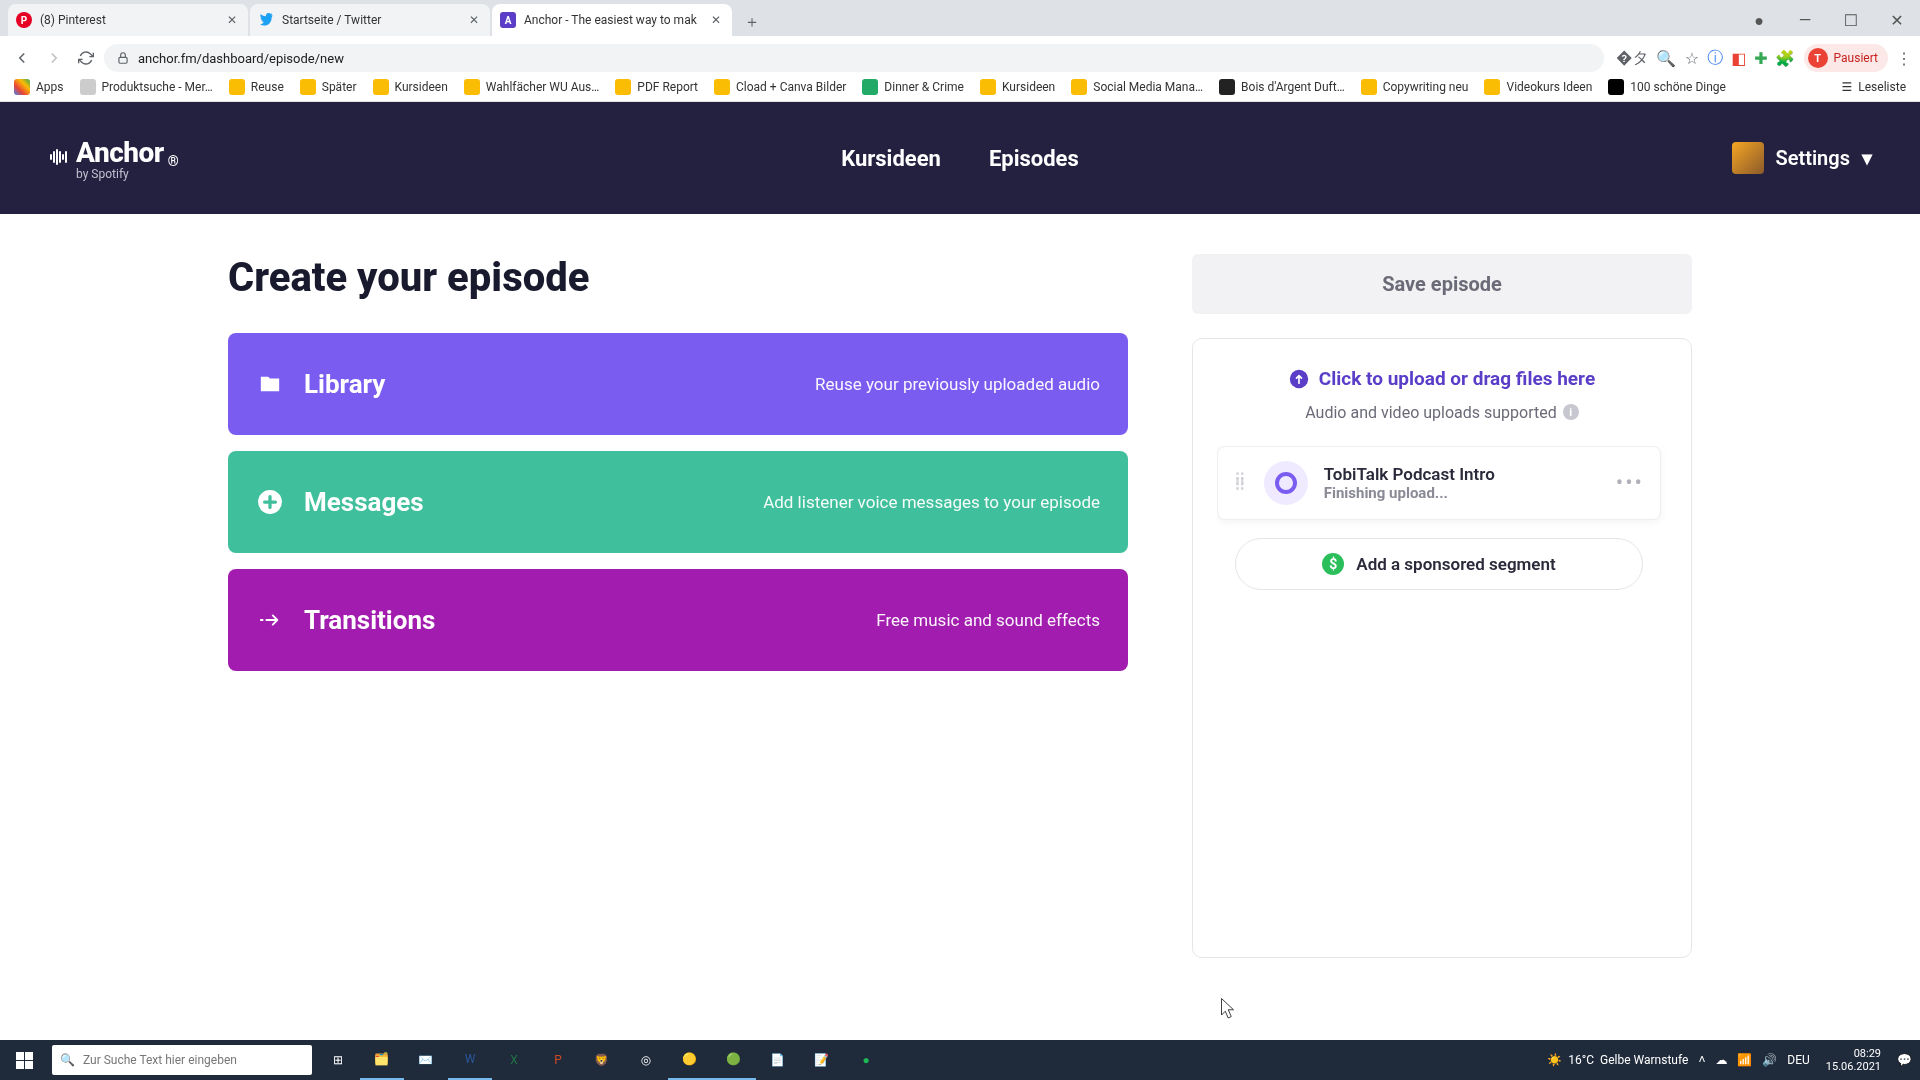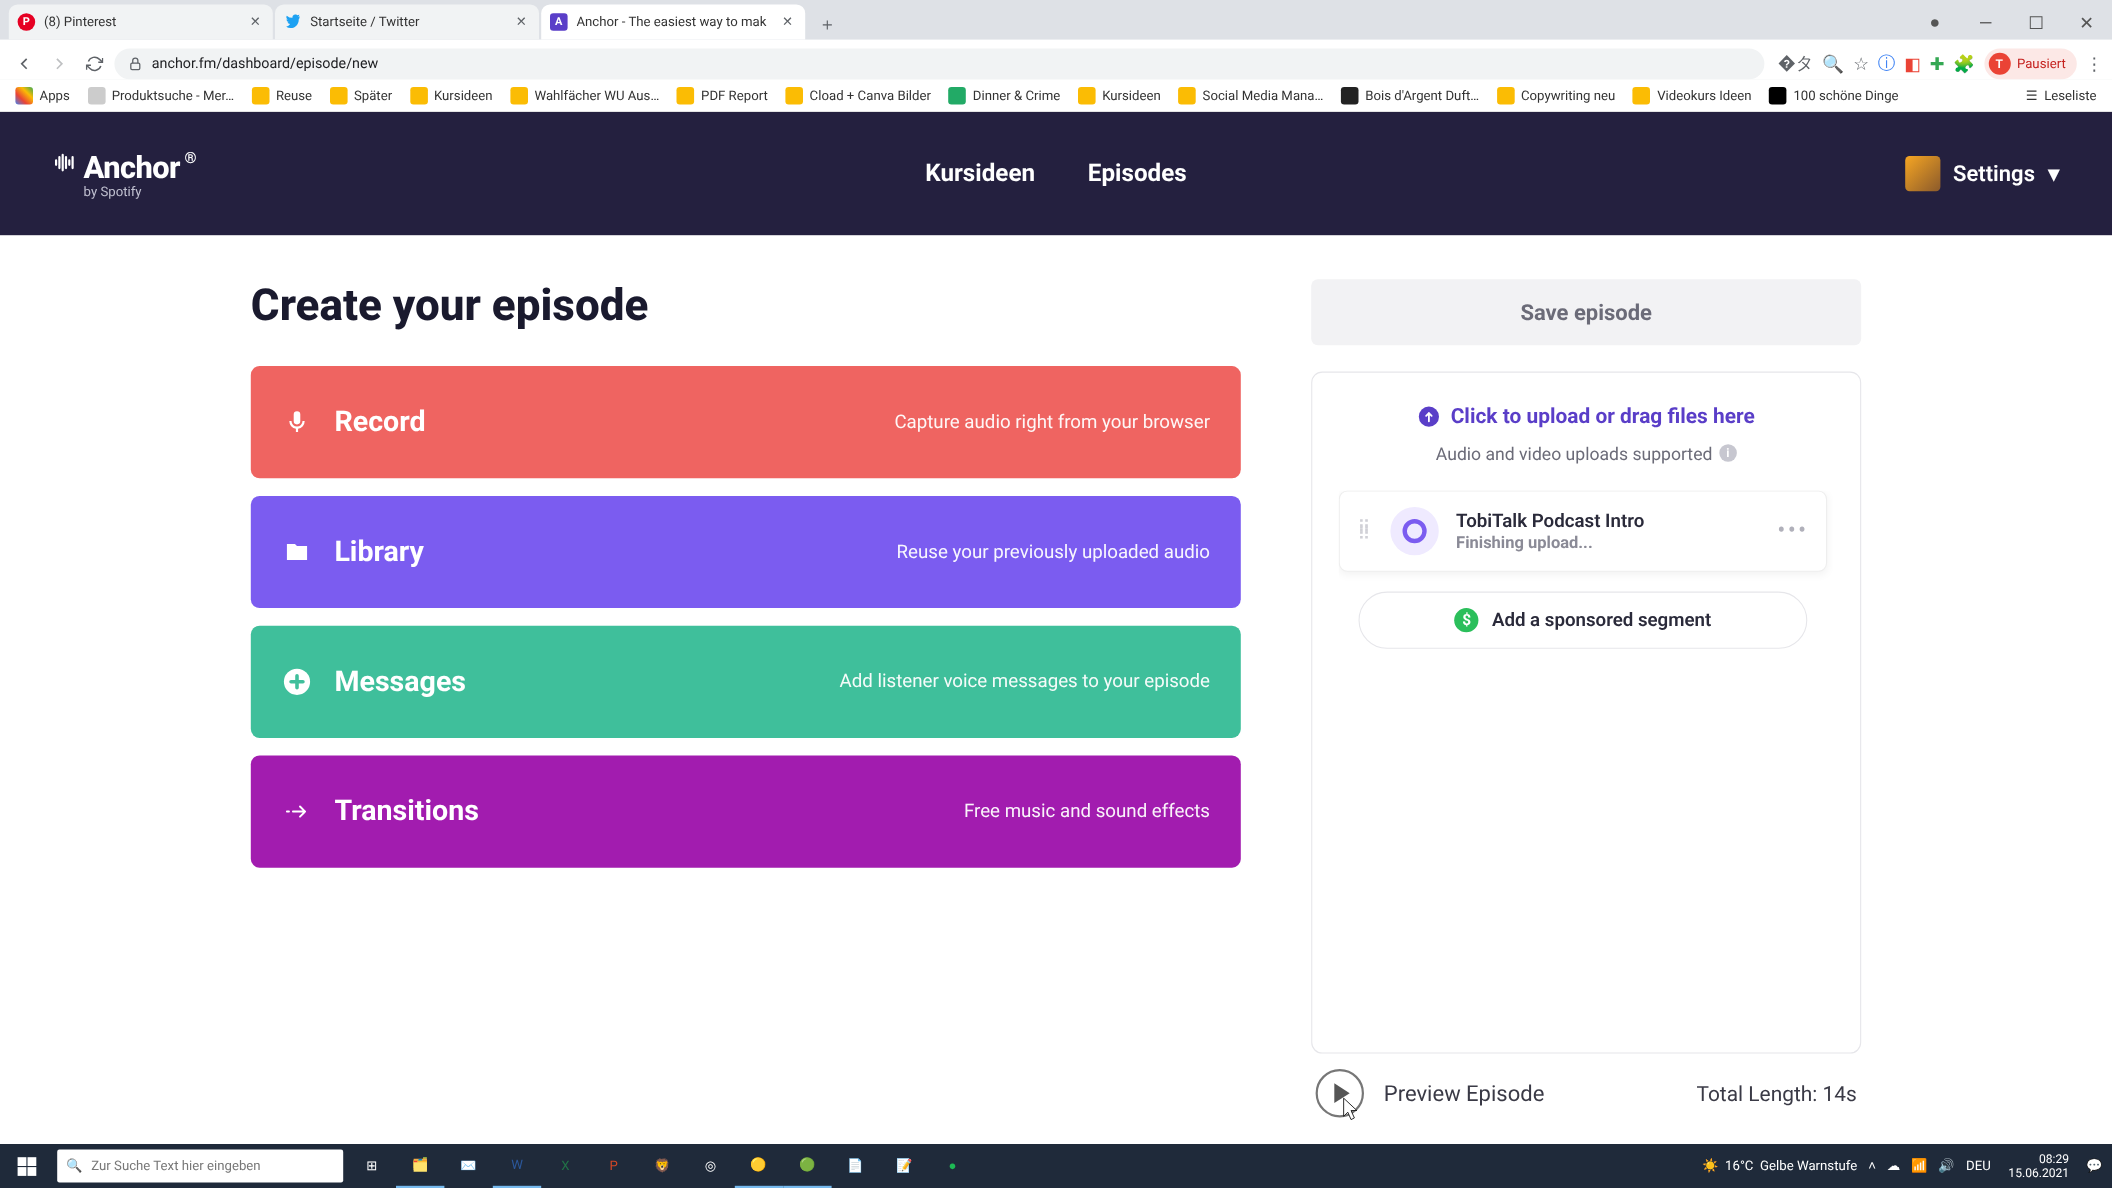--- a/index.html
+++ b/index.html
@@ -27,21 +27,21 @@
   .bookmarks-bar { height: 30px; background:#fff; border-bottom:1px solid #e0e0e0; display:flex; align-items:center; padding:0 8px; gap:4px; font-size:12px; color:#333; }
   .bk { display:flex; align-items:center; gap:6px; padding:4px 6px; border-radius:4px; white-space:nowrap; }
   .bk .fav { width:16px;height:16px; background:#fbbc04; border-radius:3px; flex:none; }
   .bk.apps .fav { background:linear-gradient(45deg,#4285f4,#ea4335,#fbbc04,#34a853); }
   .bookmarks-bar .spacer { flex:1; }
 
   
   .app { height: calc(1080px - 36px - 36px - 30px - 40px); overflow-y:auto; background:#fff; }
   .app-header { background:#24203f; height:112px; display:flex; align-items:center; padding:0 48px; }
   .logo { color:#fff; display:flex; flex-direction:column; }
-  .logo-main { font-size:28px; font-weight:800; letter-spacing:-0.5px; display:flex; align-items:flex-start; gap:4px;}
+  .logo-main { font-size:28px; font-weight:800; letter-spacing:-0.5px; display:flex; align-items:flex-end; gap:4px;}
   .logo-sub { font-size:12px; color:#c0c0d0; margin-left:28px; margin-top:-2px;}
   .nav { margin-left:auto; margin-right:auto; display:flex; gap:48px; position:absolute; left:50%; transform:translateX(-50%);}
   .nav a { color:#fff; font-size:22px; font-weight:700; text-decoration:none; }
   .settings { margin-left:auto; display:flex; align-items:center; gap:12px; color:#fff; font-size:20px; font-weight:600;}
   .avatar { width:32px; height:32px; background:linear-gradient(135deg,#f6a623,#8b5a2b); border-radius:4px; }
 
   .content { max-width:1560px; margin:0 auto; padding:40px 48px; display:flex; gap:64px; }
   .left { flex: 0 0 900px; }
   .right { flex: 1; max-width:560px; }
 
@@ -261,29 +261,20 @@
       <div class="avatar"></div>
       <span>Settings</span>
       <span>▾</span>
     </div>
   </div>
 
   <div class="content" style="position:relative;">
     <div class="left">
       <h1 class="page-title">Create your episode</h1>
 
-      <div class="card record">
-        <span class="ic">
-          <svg viewBox="0 0 24 24" width="24" height="28" fill="#fff">
-              <path d="M12 14a3 3 0 003-3V5a3 3 0 10-6 0v6a3 3 0 003 3zm5-3a5 5 0 01-10 0H5a7 7 0 006 6.92V21h2v-3.08A7 7 0 0019 11h-2z"></path>
-            </svg>
-        </span>
-        <span class="ct">Record</span>
-        <span class="cd">Capture audio right from your browser</span>
-      </div>
 
       <div class="card library">
         <span class="ic">
           <svg viewBox="0 0 24 24" width="26" height="22" fill="#fff">
               <path d="M10 4H2v16h20V6H12l-2-2z"></path>
             </svg>
         </span>
         <span class="ct">Library</span>
         <span class="cd">Reuse your previously uploaded audio</span>
       </div>
@@ -341,27 +332,20 @@
             <div class="seg-more">•••</div>
           </div>
 
           <div class="sponsored">
             <span class="dollar-ic">$</span>
             <span>Add a sponsored segment</span>
           </div>
         </div>
       </div>
 
-      <div class="preview-row">
-        <div class="play-btn">
-            <div class="play-tri"></div>
-          </div>
-        <span class="prev-label">Preview Episode</span>
-        <span class="total"><span>Total Length: </span><span>14s</span></span>
-      </div>
     </div>
 
     <div class="cursor">
       <svg viewBox="0 0 24 32">
           <path d="M2 2l0 22 5-5 4 9 4-2-4-9 7 0z" fill="#fff" stroke="#000" stroke-width="1"></path>
         </svg>
     </div>
   </div>
 </div>
 

